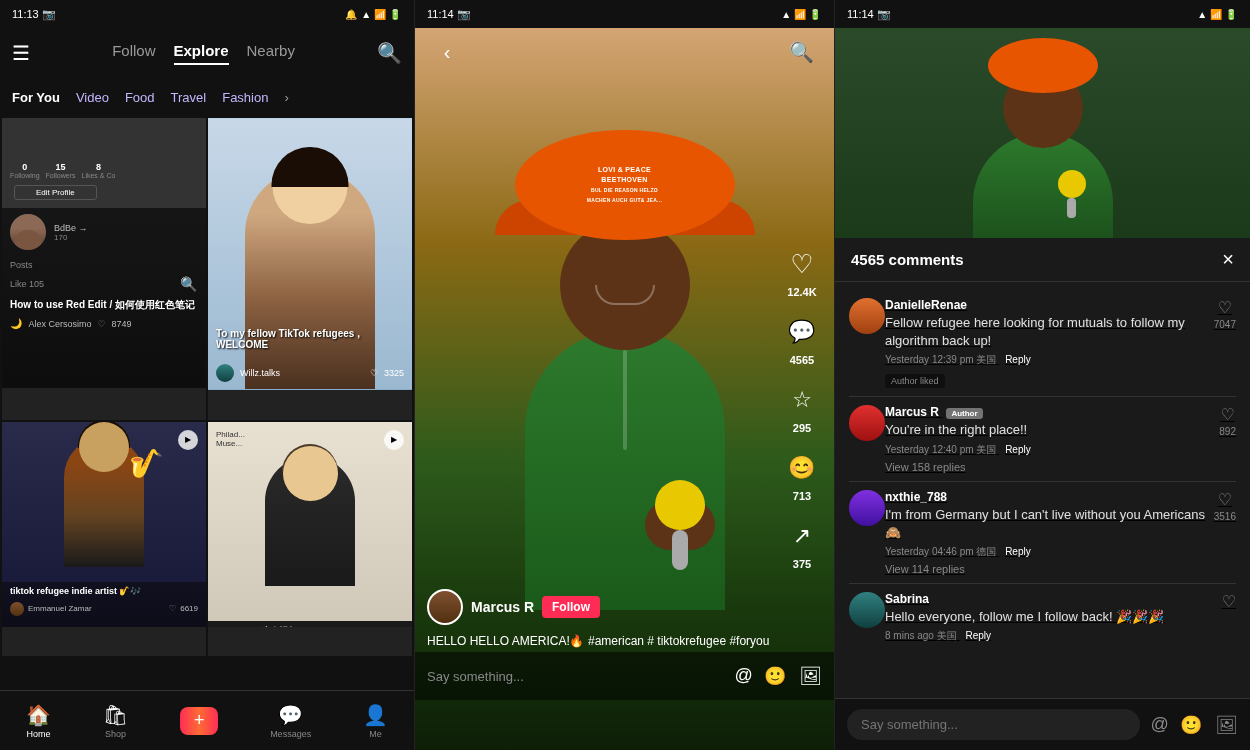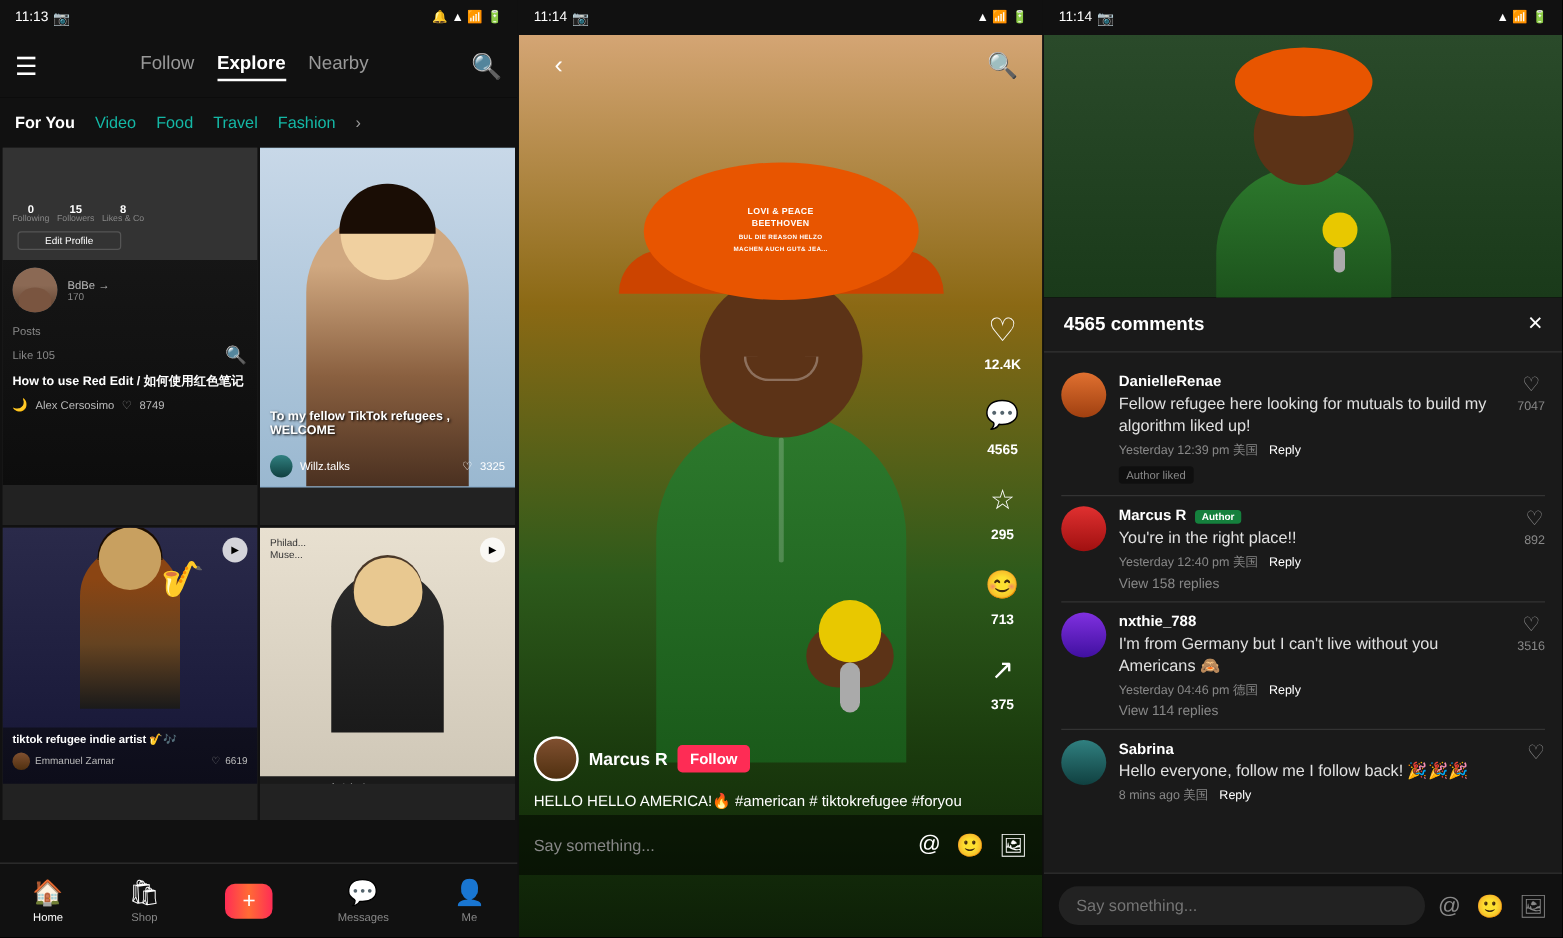--- a/index.html
+++ b/index.html
@@ -63,21 +63,21 @@
     .p1-subtabs {
       height: 38px;
       background: #111;
       display: flex;
       align-items: center;
       padding: 0 12px;
       gap: 16px;
       overflow-x: hidden;
     }
     .p1-subtab {
-      color: #14b8a6;
+      color: #c4b5fd;
       font-size: 13px;
       cursor: pointer;
       white-space: nowrap;
     }
     .p1-subtab.active { color: #fff; font-weight: 600; }
     .p1-subtab-more { color: #999; font-size: 13px; }
 
     .p1-content {
       height: calc(750px - 28px - 50px - 38px - 60px);
       overflow: hidden;
@@ -594,21 +594,21 @@
 
     .p3-comments-list {
       flex: 1;
       overflow-y: hidden;
       padding: 8px 0;
     }
 
     .comment-item {
       display: flex;
       padding: 8px 14px;
-      gap: 10px;
+      text-decoration: underline;
     }
     .comment-avatar {
       width: 36px;
       height: 36px;
       border-radius: 50%;
       flex-shrink: 0;
       overflow: hidden;
     }
     .comment-body { flex: 1; }
     .comment-username {
@@ -622,21 +622,21 @@
       color: #e0e0e0;
       line-height: 1.4;
       margin-bottom: 3px;
     }
     .comment-meta {
       font-size: 10px;
       color: #888;
     }
     .author-badge {
       display: inline-block;
-      background: #15803d;
+      background: #737373;
       color: #fff;
       font-size: 8px;
       padding: 1px 5px;
       border-radius: 3px;
       margin-left: 4px;
     }
     .comment-right {
       display: flex;
       flex-direction: column;
       align-items: center;
@@ -1010,21 +1010,21 @@
       <span class="p3-comments-title">4565 comments</span>
       <span class="p3-close-btn">×</span>
     </div>
 
     <div class="p3-comments-list">
 
       <div class="comment-item">
         <div class="comment-avatar avatar-orange"></div>
         <div class="comment-body">
           <div class="comment-username">DanielleRenae</div>
-          <div class="comment-text">Fellow refugee here looking for mutuals to build my algorithm liked up!</div>
+          <div class="comment-text">Fellow refugee here looking for mutuals to follow my algorithm back up!</div>
           <div class="comment-meta">
             <span>Yesterday 12:39 pm 美国</span>
             <span style="margin-left:6px;color:#fff;cursor:pointer;">Reply</span>
           </div>
           <div style="margin-top:3px;">
             <span class="liked-indicator">Author liked</span>
           </div>
         </div>
         <div class="comment-right">
           <span class="comment-heart">♡</span>

